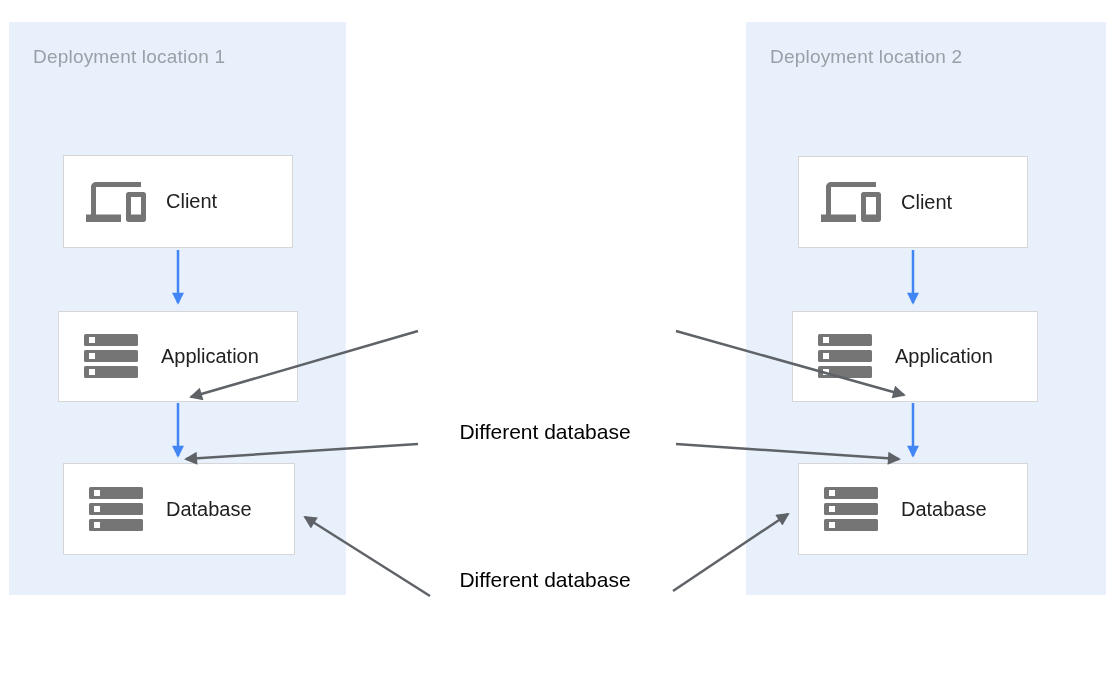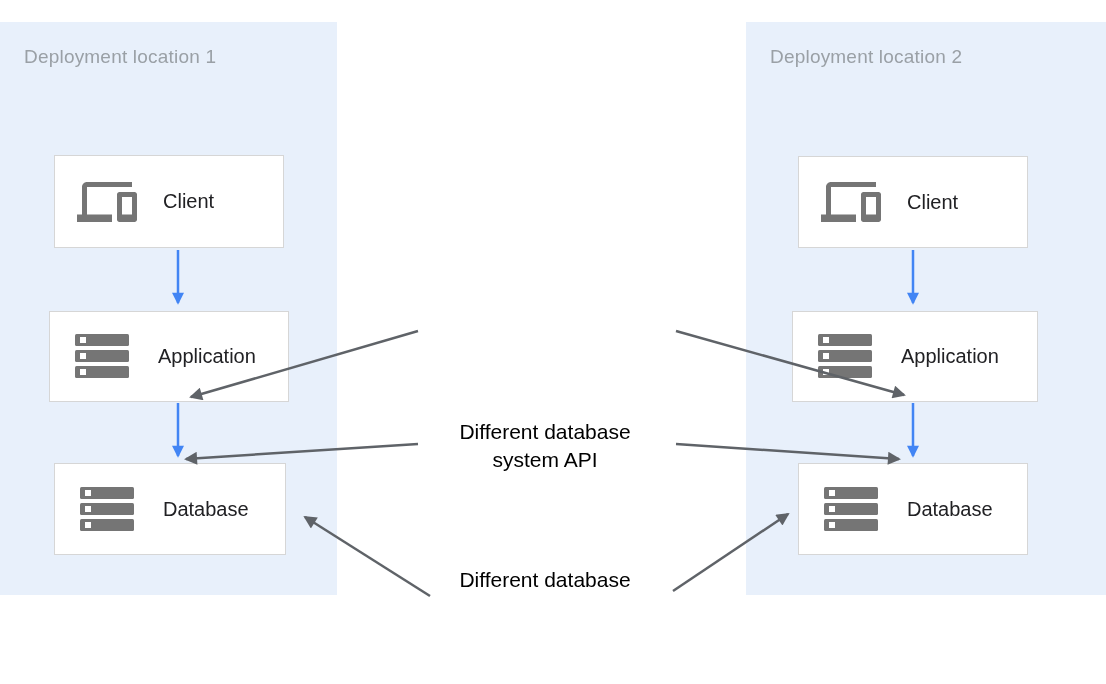--- a/index.html
+++ b/index.html
@@ -15,41 +15,41 @@
     background: #ffffff;
     overflow: hidden;
   }
   .panel {
     position: absolute;
     top: 22px;
     width: 337px;
     height: 573px;
     background: #e8f0fb;
   }
-  .panel-1 { left: 0; text-align: center; }
+  .panel-1 { left: 9px; text-align: center; }
   .panel-2 { left: 746px; width: 388px; }
   .panel-title {
     position: absolute;
     left: 24px;
     top: 24px;
     margin: 0;
     font-size: 19px;
     font-weight: 400;
     color: #9aa0a6;
     letter-spacing: 0.2px;
   }
   .node {
     position: absolute;
     background: #ffffff;
     border: 1px solid #d6d6d6;
     box-sizing: border-box;
     display: flex;
     align-items: center;
     padding-left: 22px;
-    gap: 26px;
+    gap: 20px;
   }
   .node-label {
     font-size: 20px;
     color: #212124;
   }
   .icon {
     display: inline-flex;
     align-items: center;
     justify-content: center;
     width: 60px;
@@ -182,21 +182,20 @@
           </g>
         </svg>
       </span>
       <span class="node-label">Database</span>
     </div>
   </section>
 
 
   <div class="annotation ann-2">
     <div>Different database</div>
-    <div>system API</div>
   </div>
 
   <div class="annotation ann-3">
     <div>Different database</div>
   </div>
 
   <svg class="overlay" width="1106" height="684" viewBox="0 0 1106 684">
     <defs>
       <marker id="head-blue" viewBox="0 0 10 10" refX="8.5" refY="5" markerWidth="5.6" markerHeight="4.8" orient="auto-start-reverse">
         <path d="M0 0 L10 5 L0 10 z" fill="#4285f4"></path>

